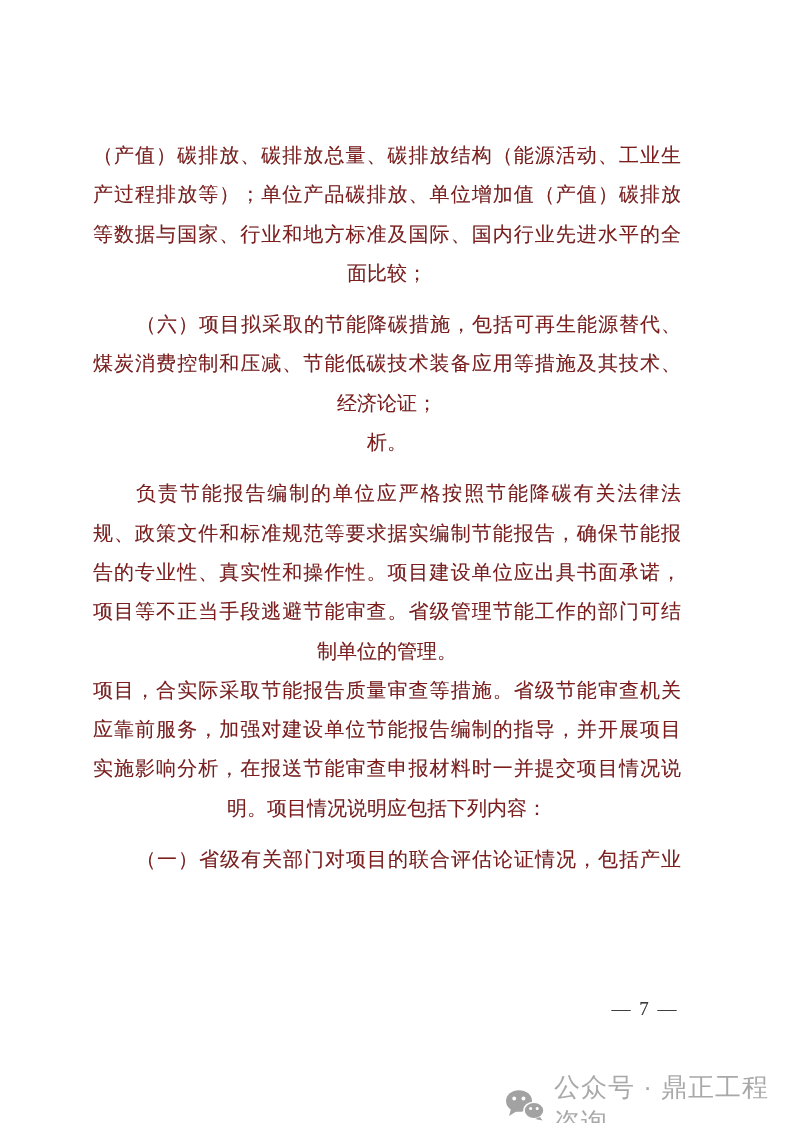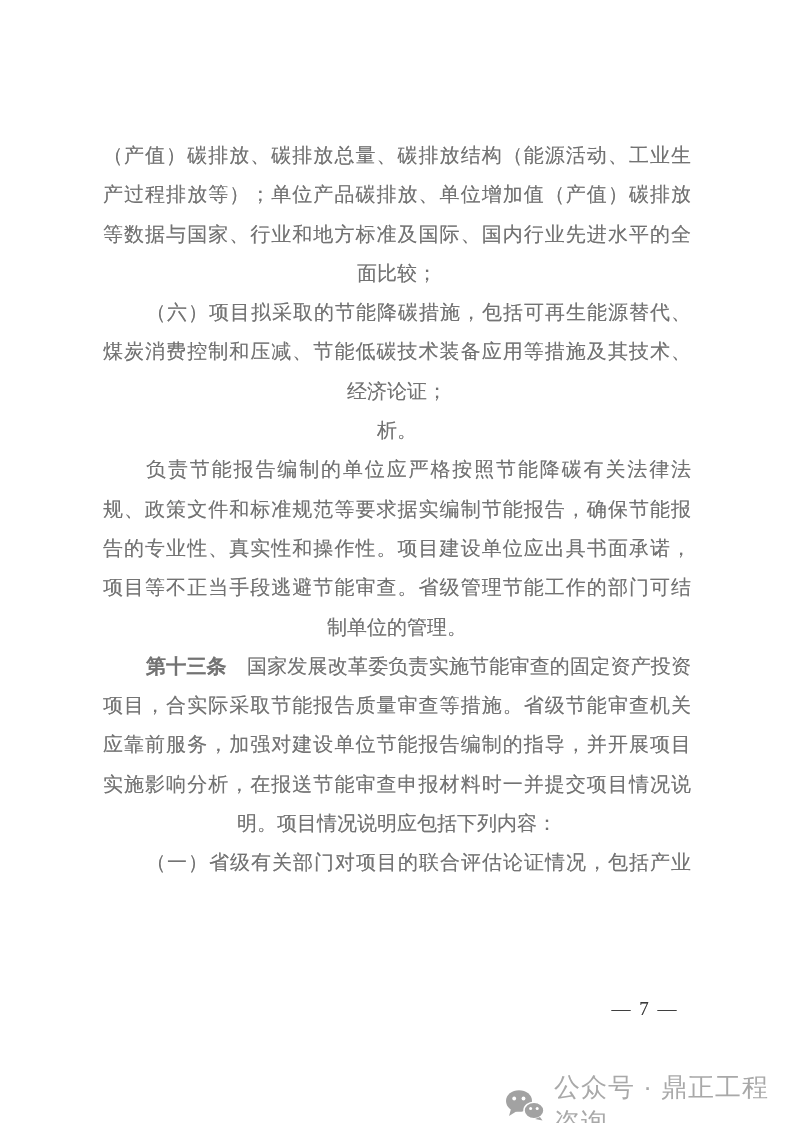--- a/index.html
+++ b/index.html
@@ -9,39 +9,40 @@
     position:relative;
     overflow:hidden;
     font-family:"Liberation Serif","DejaVu Serif",serif;
   }
   .page{
     position:absolute;inset:0;
     background:#ffffff;
   }
   .doc-body{
     position:absolute;
-    left:103px;top:136px;width:588px;
-    color:#737373;
+    left:93px;top:136px;width:588px;
+    color:#7f1d1d;
     text-shadow:0 0 0.6px rgba(70,70,70,.45);
   }
   .line{
     height:39.3px;
     line-height:39.3px;
     font-size:20px;
     letter-spacing:0;
     white-space:normal;
     text-align:center;
   }
   .line.justify{
     text-align:justify;
     text-align-last:justify;
     text-justify:inter-character;
   }
   .line.indent{
     padding-left:43px;
+    margin-top:12px;
   }
   .line b{font-weight:bold;}
   .page-number{
     position:absolute;
     top:998px;
     left:600px;
     width:90px;
     text-align:center;
     font-size:19px;
     letter-spacing:2px;
@@ -84,21 +85,20 @@
         <div class="line">析。</div>
       </div>
       <div>
         <div class="line justify indent">负责节能报告编制的单位应严格按照节能降碳有关法律法</div>
         <div class="line justify">规、政策文件和标准规范等要求据实编制节能报告，确保节能报</div>
         <div class="line justify">告的专业性、真实性和操作性。项目建设单位应出具书面承诺，</div>
         <div class="line justify">项目等不正当手段逃避节能审查。省级管理节能工作的部门可结</div>
         <div class="line">制单位的管理。</div>
       </div>
       <div>
-        <div class="line justify indent"><b>第十三条</b>　国家发展改革委负责实施节能审查的固定资产投资</div>
         <div class="line justify">项目，合实际采取节能报告质量审查等措施。省级节能审查机关</div>
         <div class="line justify">应靠前服务，加强对建设单位节能报告编制的指导，并开展项目</div>
         <div class="line justify">实施影响分析，在报送节能审查申报材料时一并提交项目情况说</div>
         <div class="line">明。项目情况说明应包括下列内容：</div>
       </div>
       <div>
         <div class="line justify indent">（一）省级有关部门对项目的联合评估论证情况，包括产业</div>
       </div>
     </div>
 

